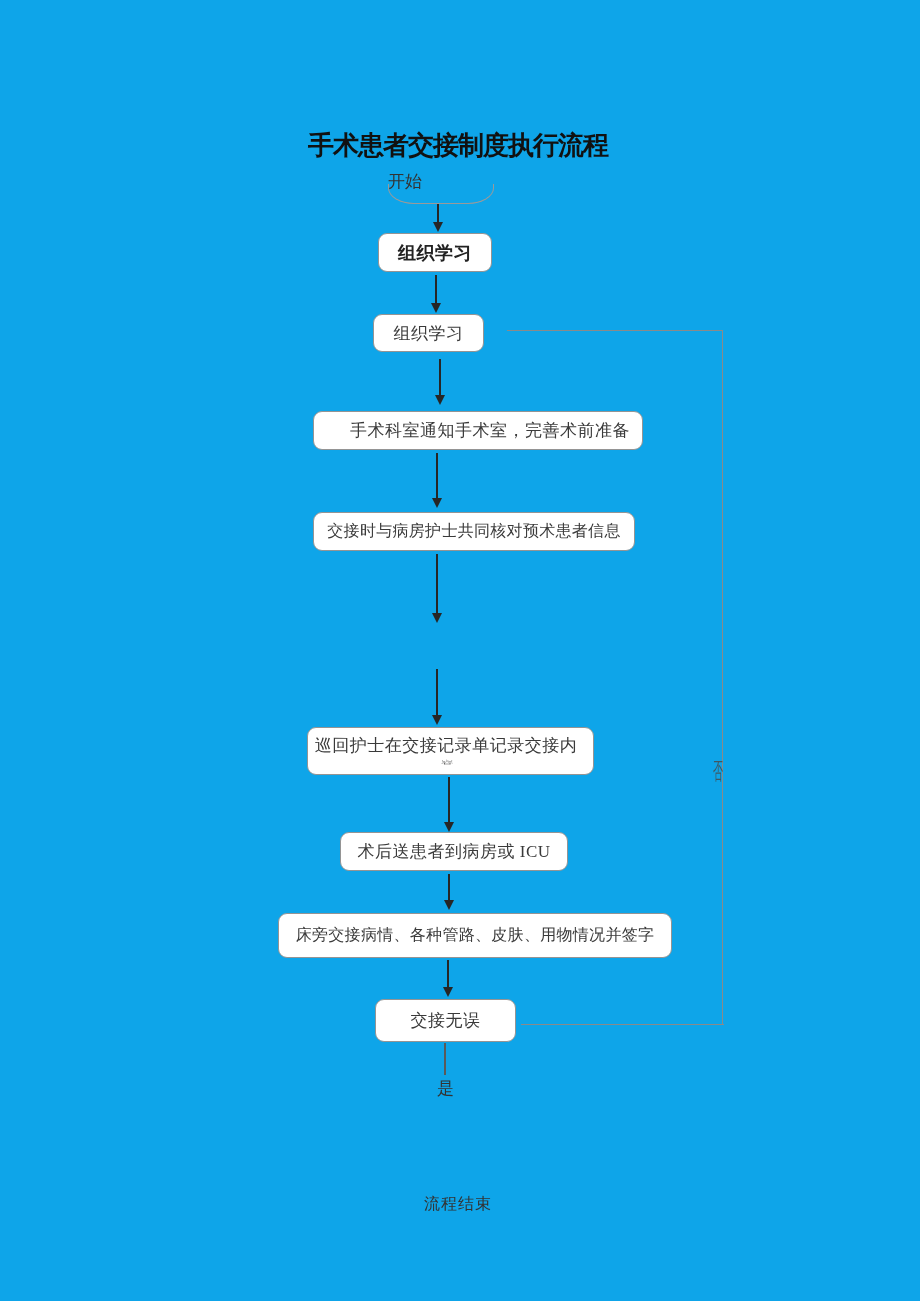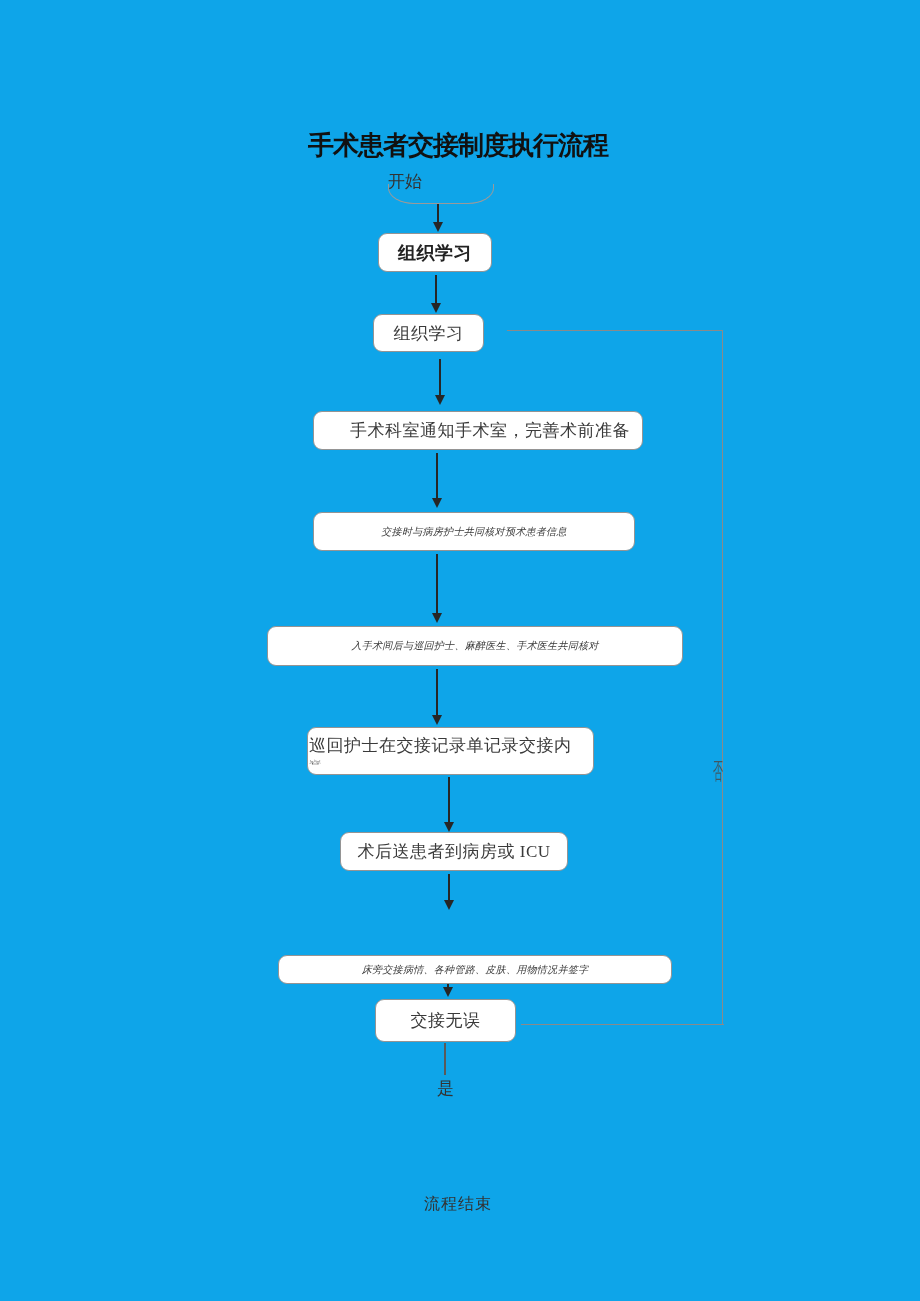--- a/index.html
+++ b/index.html
@@ -47,25 +47,25 @@
     border-radius: 9px;
     background: #fff;
     display: flex;
     align-items: center;
     justify-content: center;
     font-size: 17px;
     letter-spacing: 0.5px;
     color: #3a3a3a;
     white-space: nowrap;
   }
-  .node.small-text { font-size: 10px; letter-spacing: 0.3px; font-style: italic; }
+  .node.small-text { font-size: 16px; letter-spacing: 0.3px; }
   .node.bold { font-weight: 600; font-size: 18px; color: #222; }
   .node.two-line {
     flex-direction: column;
-    align-items: flex-start;
+    align-items: center;
     justify-content: center;
     padding: 3px 10px 2px 1px;
   }
   .node.two-line .line2 {
     font-size: 9px;
     transform: scale(1.4, 0.55);
     transform-origin: left center;
     color: #555;
     margin-top: -1px;
   }
@@ -137,30 +137,29 @@
   <div class="arrow" style="left:442px; top:960px; height:37px;"></div>
 
   <div class="node bold" style="left:378px; top:233px; width:114px; height:39px;">组织学习</div>
 
   <div class="node" style="left:373px; top:314px; width:111px; height:38px;">组织学习</div>
 
   <div class="node" style="left:313px; top:411px; width:330px; height:39px;padding-left:24px;">手术科室通知手术室，完善术前准备</div>
 
   <div class="node small-text" style="left:313px; top:512px; width:322px; height:39px;">交接时与病房护士共同核对预术患者信息</div>
 
-  <div class="node small-text" style="left:267px; top:626px; width:416px; height:40px;">入手术间后与巡回护士、麻醉医生、手术医生共同核对</div>
 
   <div class="node two-line" style="left:307px; top:727px; width:287px; height:48px;">
     <span class="line1">巡回护士在交接记录单记录交接内</span>
     <span class="line2">容</span>
   </div>
 
   <div class="node" style="left:340px; top:832px; width:228px; height:39px;">术后送患者到病房或 ICU</div>
 
-  <div class="node small-text" style="left:278px; top:913px; width:394px; height:29px;margin-top:42px;">床旁交接病情、各种管路、皮肤、用物情况并签字</div>
+  <div class="node small-text" style="left:278px; top:913px; width:394px; height:45px;">床旁交接病情、各种管路、皮肤、用物情况并签字</div>
 
   <div class="node" style="left:375px; top:999px; width:141px; height:43px;">交接无误</div>
 
   <div class="hline" style="left:507px; top:330px; width:216px;"></div>
   <div class="vline" style="left:722px; top:330px; height:695px;"></div>
   <div class="hline" style="left:521px; top:1024px; width:203px;"></div>
   <div class="no-label">否</div>
 
   <div class="plain-line" style="left:444px; top:1043px; height:32px;"></div>
   <div class="branch-label" style="left:437px; top:1077px;">是</div>

